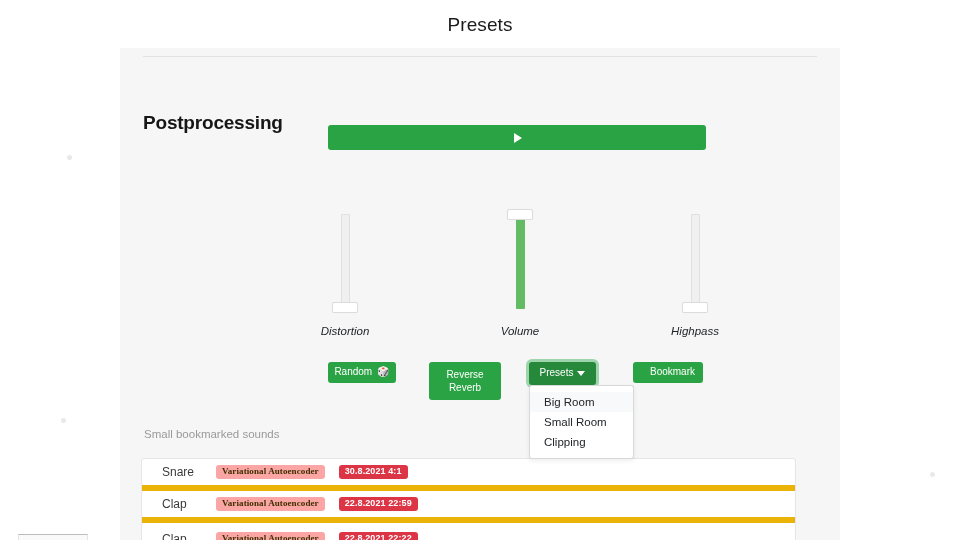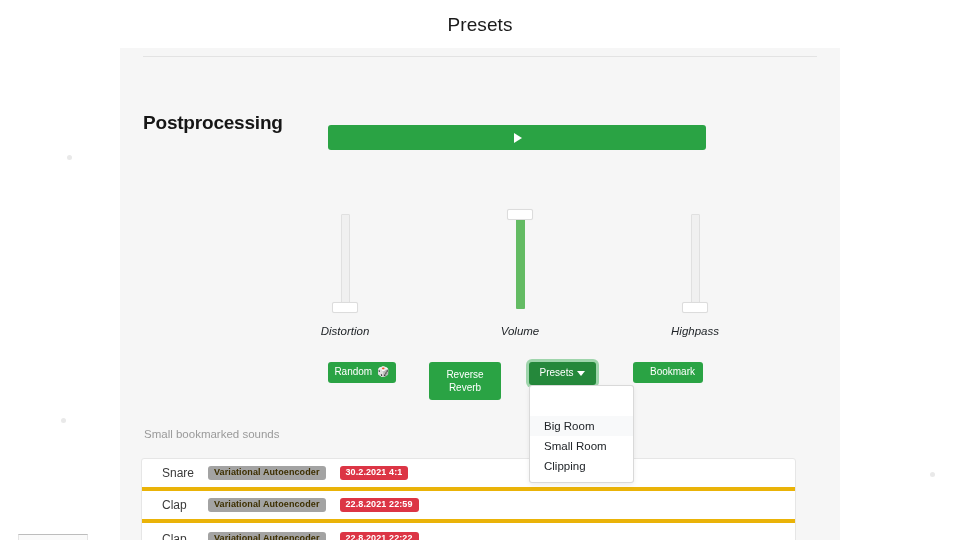--- a/index.html
+++ b/index.html
@@ -217,21 +217,21 @@
     padding: 6px 0;
     z-index: 30;
   }
   .menu-item {
     padding: 4px 14px;
     font-size: 11.5px;
     color: #212529;
     cursor: pointer;
     white-space: nowrap;
   }
-  .menu-item.is-hover { background: #f8f9fa; margin-top: 24px; }
+  .menu-item.is-hover { background: #f8f9fa; }
 
   
   #bookmarks-caption {
     position: absolute;
     left: 24px;
     top: 380px;
     font-size: 11.5px;
     color: #9a9a9a;
   }
 
@@ -243,40 +243,40 @@
     background: #ffffff;
     border: 1px solid #e6e6e6;
     border-radius: 3px;
     overflow: hidden;
   }
   .bookmark-row {
     display: flex;
     align-items: center;
     height: 32px;
     padding: 0 0 0 20px;
-    border-bottom: 4px solid #eab308;
+    border-bottom: 6px solid #eab308;
     cursor: pointer;
   }
   .bookmark-row:last-child { border-bottom: none; }
   .bm-name {
     font-size: 12px;
     color: #3a3a3a;
     min-width: 38px;
   }
   .badge {
     display: inline-block;
     padding: 2px 6px 3px;
     border-radius: 3px;
     font-size: 9px;
     font-weight: 700;
     line-height: 1;
     letter-spacing: .1px;
     white-space: nowrap;
   }
-  .badge-model { background: #a3a3a3; color: #3d2f00; margin-left: 8px; }
+  .badge-model { background: #fca5a5; color: #3d2f00; margin-left: 16px; font-family: Liberation Serif, serif; }
   .badge-time  { background: #dc3545; color: #ffffff; margin-left: 14px; }
 </style>
 </head>
 <body>
 
 <div id="root">
 
   <div id="page-caption">Presets</div>
 
   <div class="speck" id="speck-a"></div>
@@ -342,21 +342,21 @@
         <div class="menu-item">Small Room</div>
         <div class="menu-item">Clipping</div>
       </div>
 
     <div id="bookmarks-caption">Small bookmarked sounds</div>
 
     <div id="bookmarks-table">
         <div class="bookmark-row">
           <span class="bm-name">Snare</span>
           <span class="badge badge-model">Variational Autoencoder</span>
-          <span class="badge badge-time">30.2.2021 4:1</span>
+          <span class="badge badge-time">30.8.2021 4:1</span>
         </div>
         <div class="bookmark-row">
           <span class="bm-name">Clap</span>
           <span class="badge badge-model">Variational Autoencoder</span>
           <span class="badge badge-time">22.8.2021 22:59</span>
         </div>
         <div class="bookmark-row">
           <span class="bm-name">Clap</span>
           <span class="badge badge-model">Variational Autoencoder</span>
           <span class="badge badge-time">22.8.2021 22:22</span>

